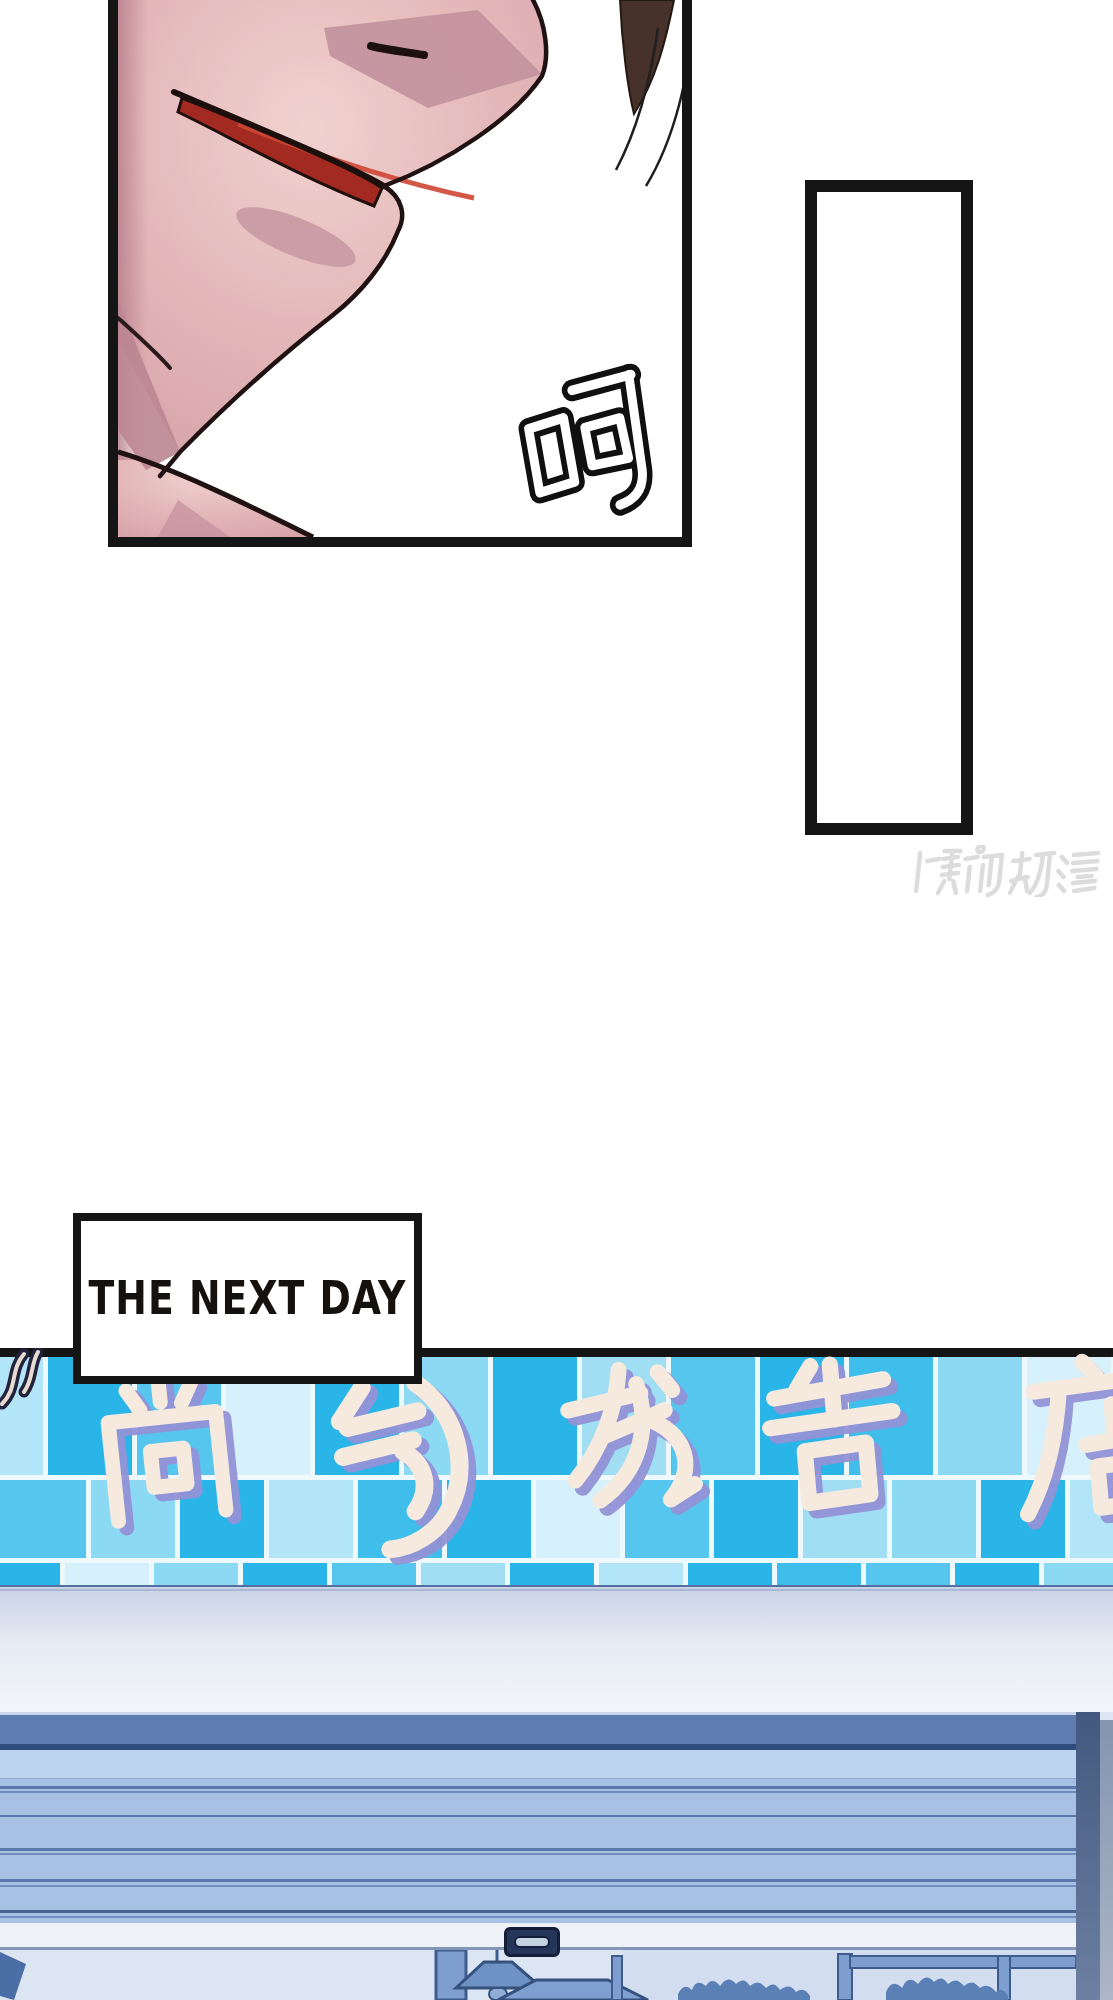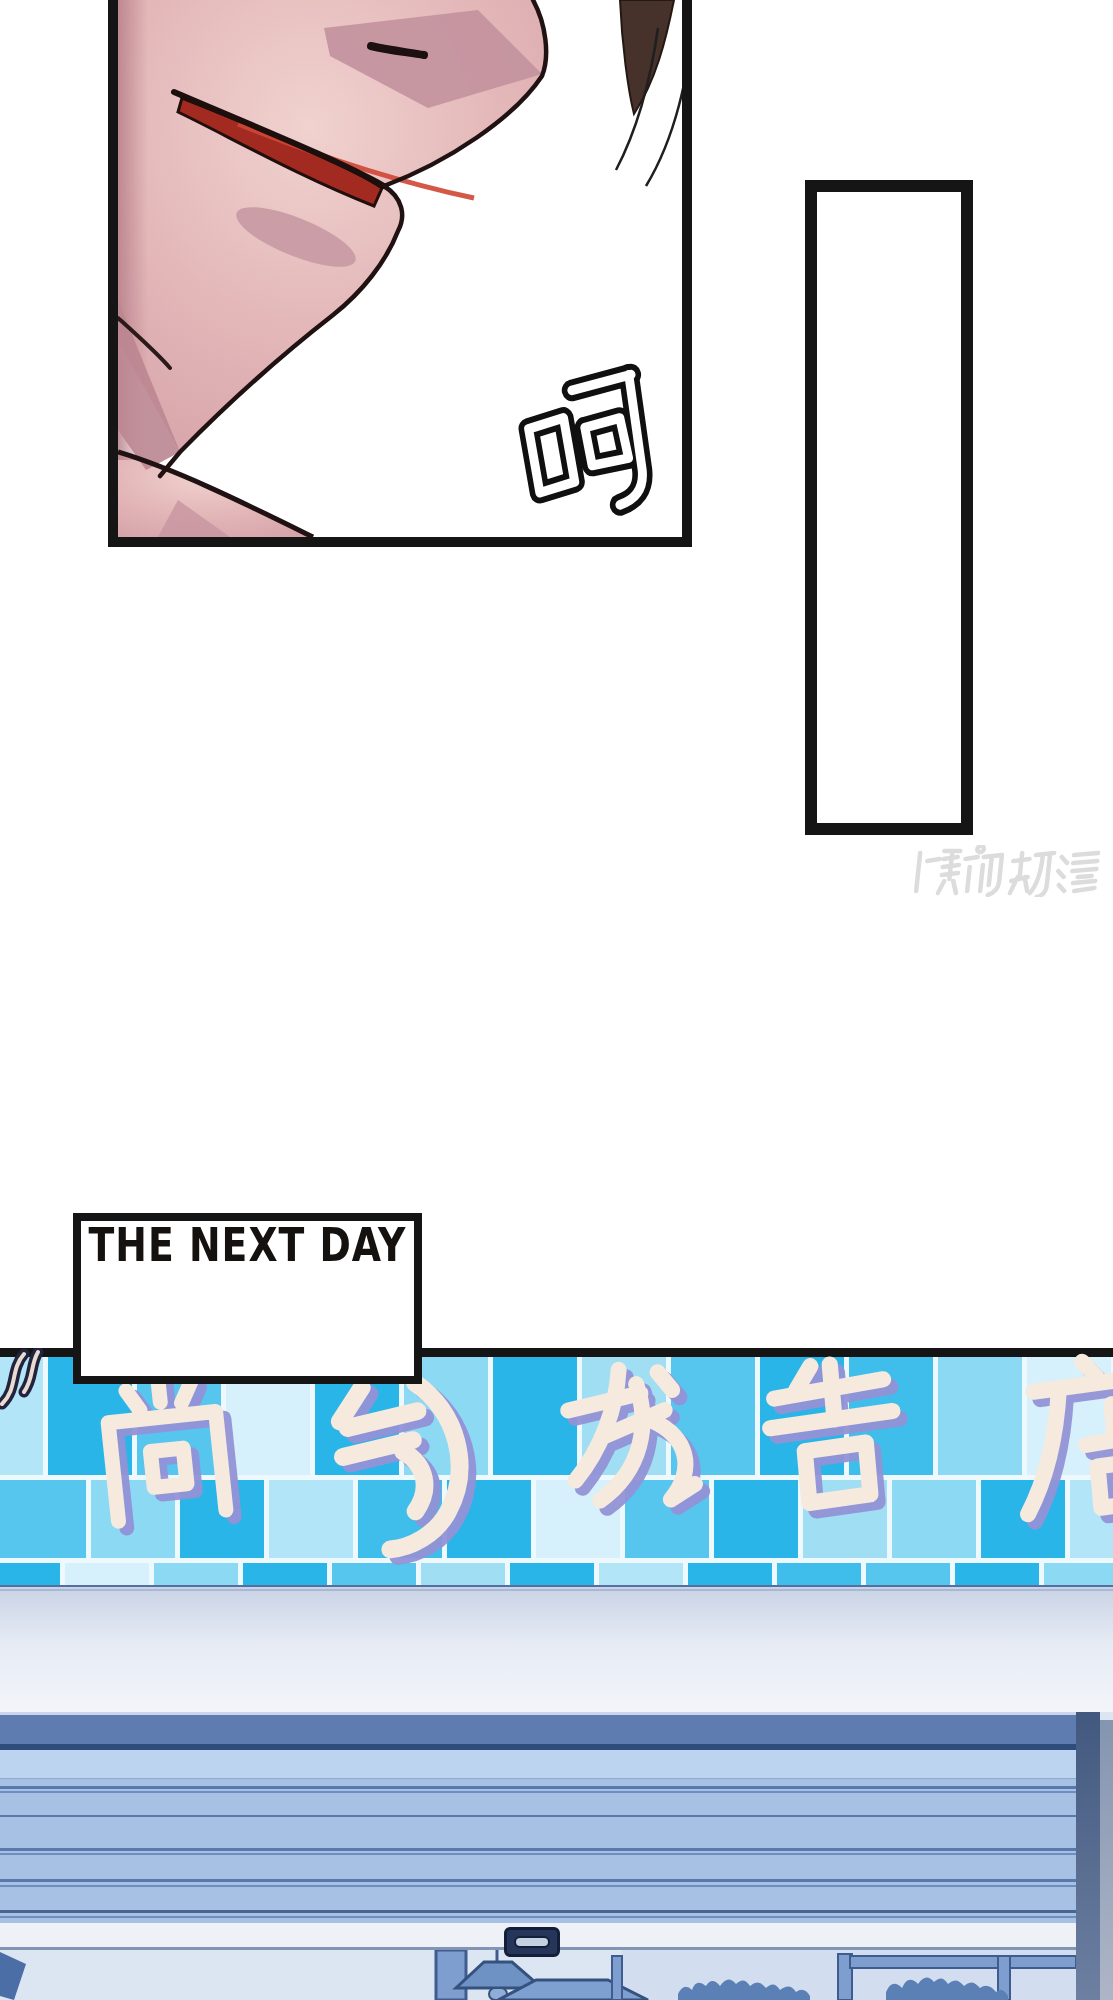--- a/index.html
+++ b/index.html
@@ -15,21 +15,21 @@
   
   .speech-rect{position:absolute;left:805px;top:180px;width:168px;height:655px;
                box-sizing:border-box;border:12px solid var(--panel-border,#151515);background:#fff;}
 
   
   .watermark{position:absolute;left:905px;top:845px;width:195px;height:52px;}
 
   
   .caption-box{position:absolute;left:73px;top:1213px;width:349px;height:171px;
                box-sizing:border-box;border:8px solid var(--panel-border,#151515);background:#fff;
-               display:flex;align-items:flex-start;justify-content:center;z-index:3;}
+               display:flex;align-items:center;justify-content:center;z-index:3;}
   .caption-text{font-size:42px;font-weight:700;letter-spacing:1px;color:#14110f;
                 font-stretch:condensed;transform:scaleY(1.08);}
 
   
   .storefront{position:absolute;left:0;top:1348px;width:1113px;height:652px;overflow:hidden;z-index:1;background:#dce6f3;}
   .sf-border-top{position:absolute;left:0;top:0;width:1113px;height:9px;background:var(--panel-border,#151515);}
   .tile-wall{position:absolute;left:0;top:9px;width:1113px;height:228px;background:var(--tile-grout,#eef9fd);overflow:hidden;}
   .tile-row{display:flex;column-gap:5px;margin-bottom:5px;}
   .tile{flex:0 0 auto;height:100%;}
   .sign-layer{position:absolute;left:0;top:0;width:1113px;height:250px;pointer-events:none;}

